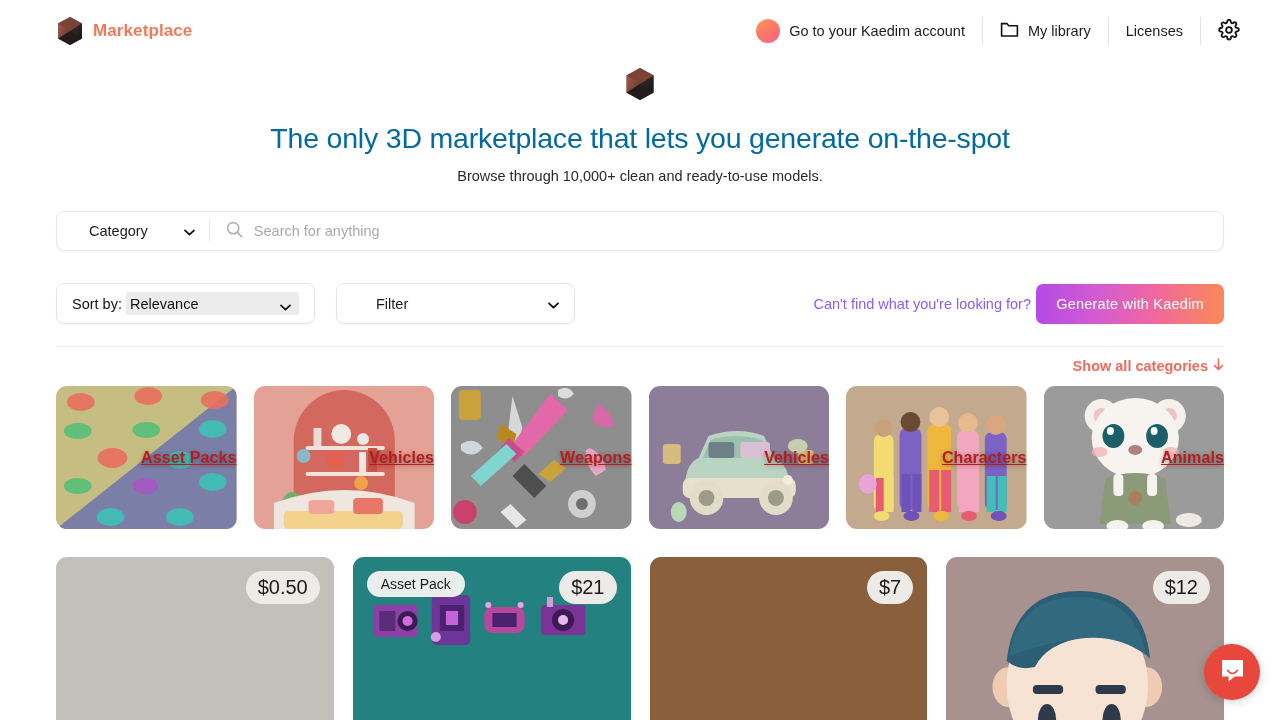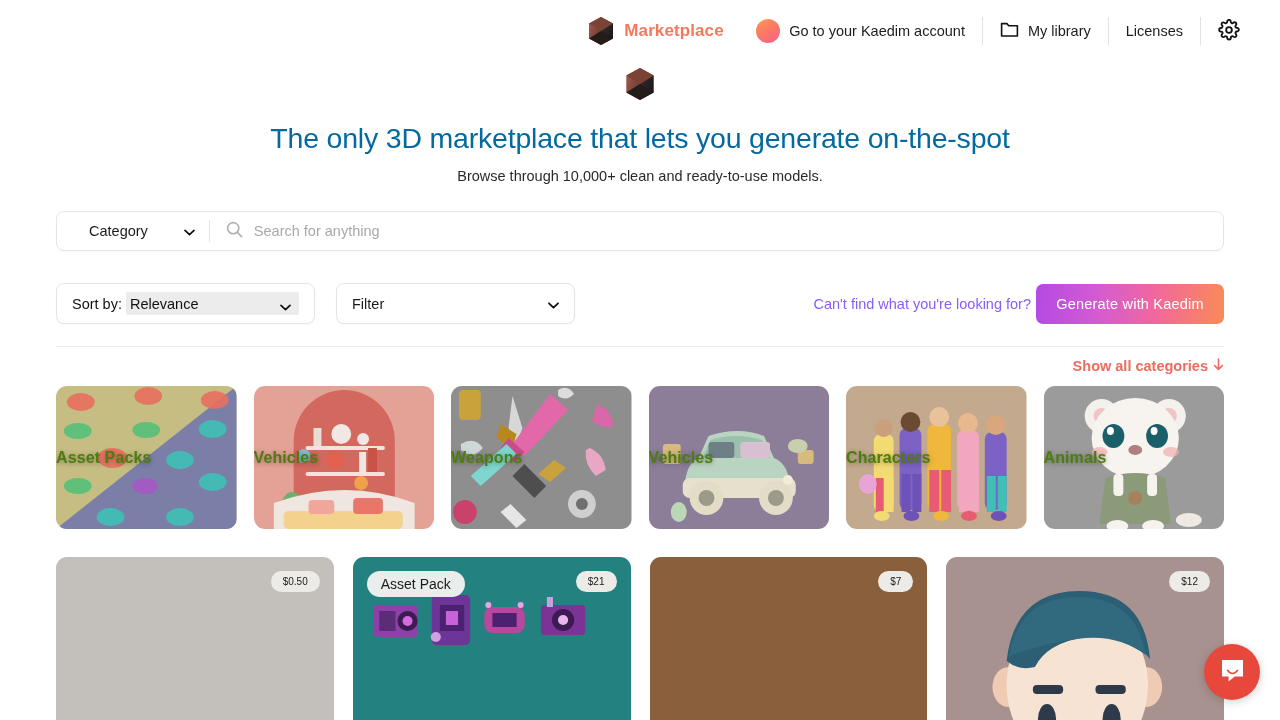--- a/index.html
+++ b/index.html
@@ -8,23 +8,22 @@
     overflow: hidden;
     background: #ffffff;
     font-family: "Liberation Sans", sans-serif;
     color: #1b1b1b;
   }
 
   
   .header {
     height: 62px;
     display: flex; align-items: center;
-    padding: 0 40px 0 71px;
+    padding: 0 40px 0 56px;
     position: relative;
-    justify-content: center;
   }
   .brand { display: flex; align-items: center; gap: 9px; }
   .gem { width: 28px; height: 30px; display:block; }
   .brand-name {
     font-size: 17px; font-weight: 700; letter-spacing: .1px;
     color: #f2795c;
   }
   .header-nav {
     position: absolute; right: 40px; top: 0; height: 62px;
     display: flex; align-items: center;
@@ -102,21 +101,21 @@
     font-family: inherit; font-size: 14.5px; color: #111;
     height: 23px; padding: 0 26px 0 4px; flex: 1; cursor: pointer;
     border-radius: 2px;
   }
   .sort-wrap { position: relative; flex: 1; display: flex; align-items: center; }
   .sort-wrap .chev { position: absolute; right: 8px; pointer-events: none; }
   .filterbox {
     width: 239px; margin-left: 21px;
     justify-content: space-between;
   }
-  .filter-label { color: #1b1b1b; }
+  .filter-label { color: #1b1b1b; margin-left: 24px; }
   .ctl-right {
     position: absolute; right: 0; top: 0; height: 41px;
     display: flex; align-items: center; gap: 5px;
   }
   .cant-find { font-size: 14.5px; color: #8b5cf6; white-space: nowrap; }
   .gen-btn {
     width: 188px; height: 40px; border: none; border-radius: 7px;
     background: linear-gradient(93deg,#b44ae4 0%,#d45cd0 34%,#f0679f 62%,#fa8a57 100%);
     color: #fff; font-family: inherit; font-size: 14.5px;
     letter-spacing: .2px; cursor: pointer;
@@ -143,40 +142,41 @@
     display: grid; grid-template-columns: repeat(6, 1fr); gap: 17px;
   }
   .cat-card {
     height: 143px; border-radius: 11px; overflow: hidden;
     position: relative; cursor: pointer;
   }
   .cat-card .art { position: absolute; inset: 0; }
   .cat-card .name {
     position: absolute; left: 0; right: 0; top: 50%;
     transform: translateY(-50%);
-    text-align: left; color: #4d7c0f; font-size: 16px; font-weight: 700;
+    text-align: right; color: #b91c1c; font-size: 16px; font-weight: 700;
     text-shadow: 0 1px 5px rgba(0,0,0,.35);
     letter-spacing: .1px;
+    text-decoration: underline;
   }
 
   
   .prod-row {
     width: 1168px; margin: 28px auto 0;
     display: grid; grid-template-columns: repeat(4, 1fr); gap: 19px;
   }
   .prod-card {
     height: 275px; border-radius: 11px; overflow: hidden;
     position: relative; cursor: pointer;
   }
   .prod-card .art { position: absolute; inset: 0; }
   .price-pill {
     position: absolute; top: 14px; right: 14px;
     background: #ecebe7; color: #1b1b1b;
     border-radius: 20px; padding: 5px 12px;
-    font-size: 10px; font-weight: 400;
+    font-size: 20px; font-weight: 400;
   }
   .type-pill {
     position: absolute; top: 14px; left: 14px;
     background: #e9edec; color: #1b1b1b;
     border-radius: 20px; padding: 5px 14px;
     font-size: 14px;
   }
 
   
   .intercom {

